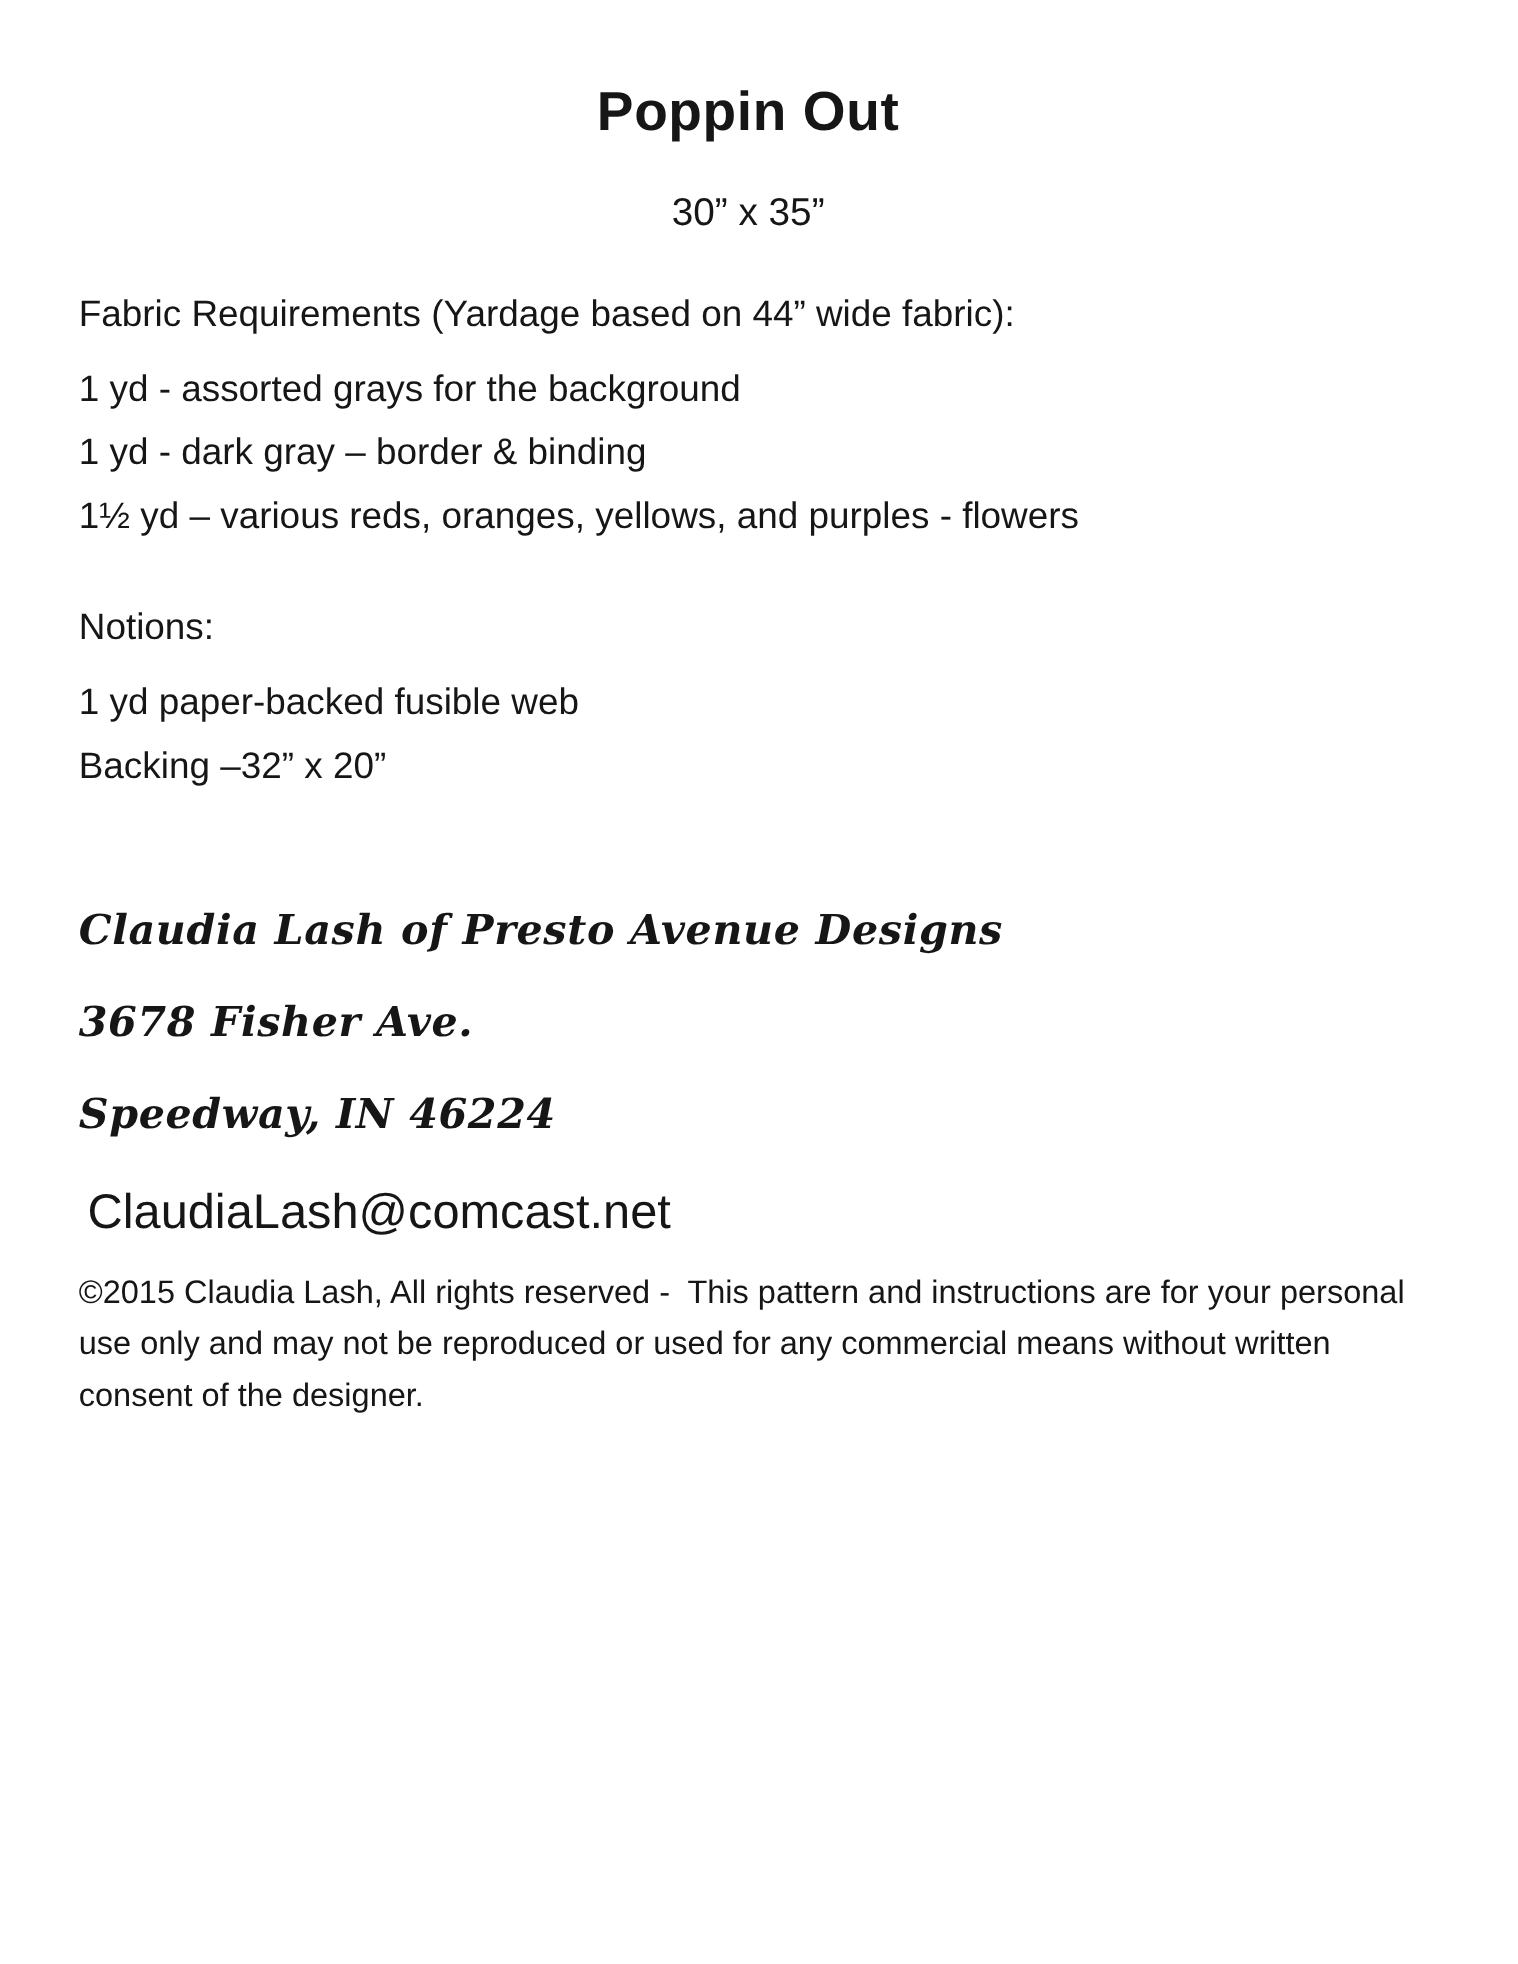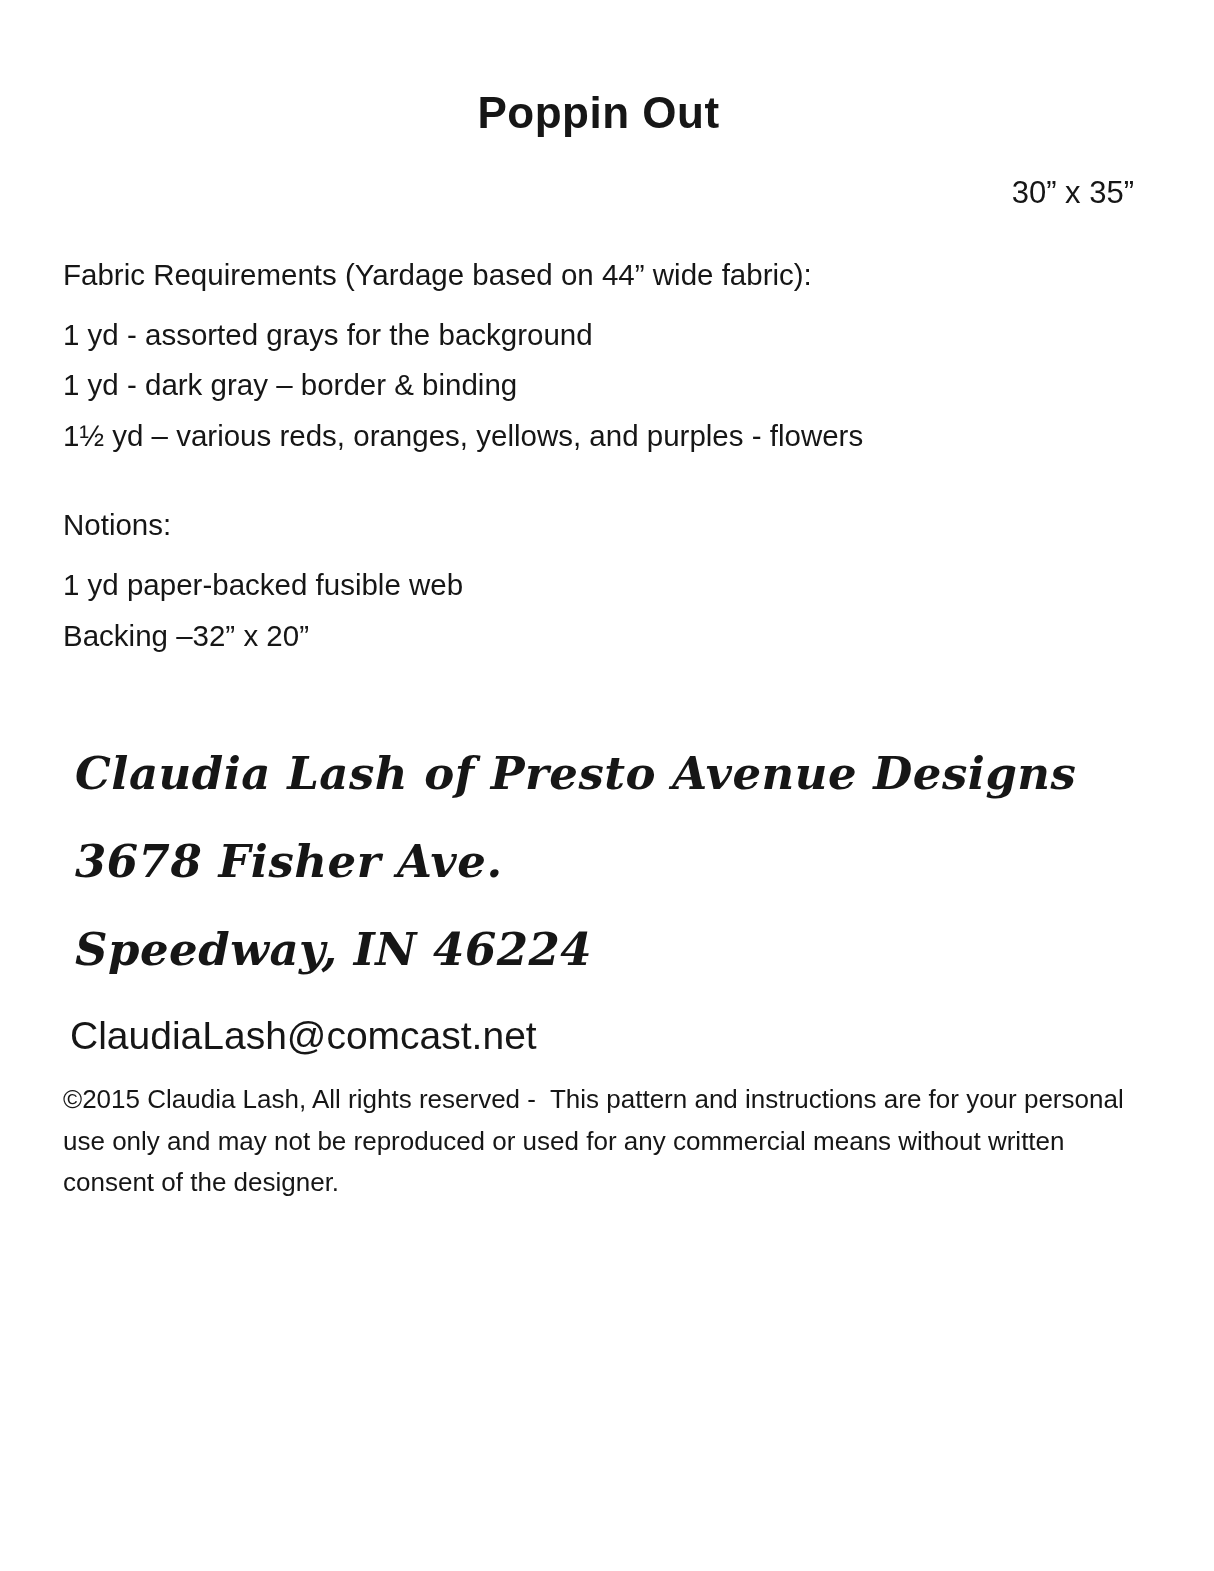--- a/index.html
+++ b/index.html
@@ -11,32 +11,32 @@
     width: 1214px;
     height: 1571px;
     overflow: hidden;
     font-family: "Liberation Sans", sans-serif;
     color: #161616;
   }
   .page {
     box-sizing: border-box;
     width: 1214px;
     height: 1571px;
-    padding: 88px 80px 40px 63px;
+    padding: 65px 80px 40px 63px;
   }
   .doc-title {
     text-align: center;
     font-size: 44px;
     font-weight: 600;
     line-height: 1.15;
     margin: 0 0 0 0;
     letter-spacing: 0.5px;
   }
   .doc-subtitle {
-    text-align: right;
+    text-align: center;
     font-size: 31px;
     font-weight: 500;
     margin: 36px 0 0 0;
   }
   .intro {
     font-size: 29.5px;
     line-height: 51px;
     margin: 31px 0 0 0;
     white-space: pre-wrap;
     max-width: 1075px;
@@ -55,24 +55,24 @@
     margin: 0;
     white-space: pre-wrap;
   }
   .designer-block {
     margin-top: 86px;
   }
   .script-line {
     font-family: "DejaVu Serif", "Liberation Serif", serif;
     font-style: italic;
     font-weight: bold;
-    font-size: 45px;
+    font-size: 33px;
     line-height: 1.2;
     letter-spacing: 0.5px;
-    margin: 0 0 34px 12px;
+    margin: 0 0 34px 0;
   }
   .email-line {
     font-size: 39px;
     margin: 37px 0 0 7px;
   }
   .copyright {
     font-size: 26px;
     line-height: 41.5px;
     margin: 21px 0 0 0;
     white-space: pre-wrap;

